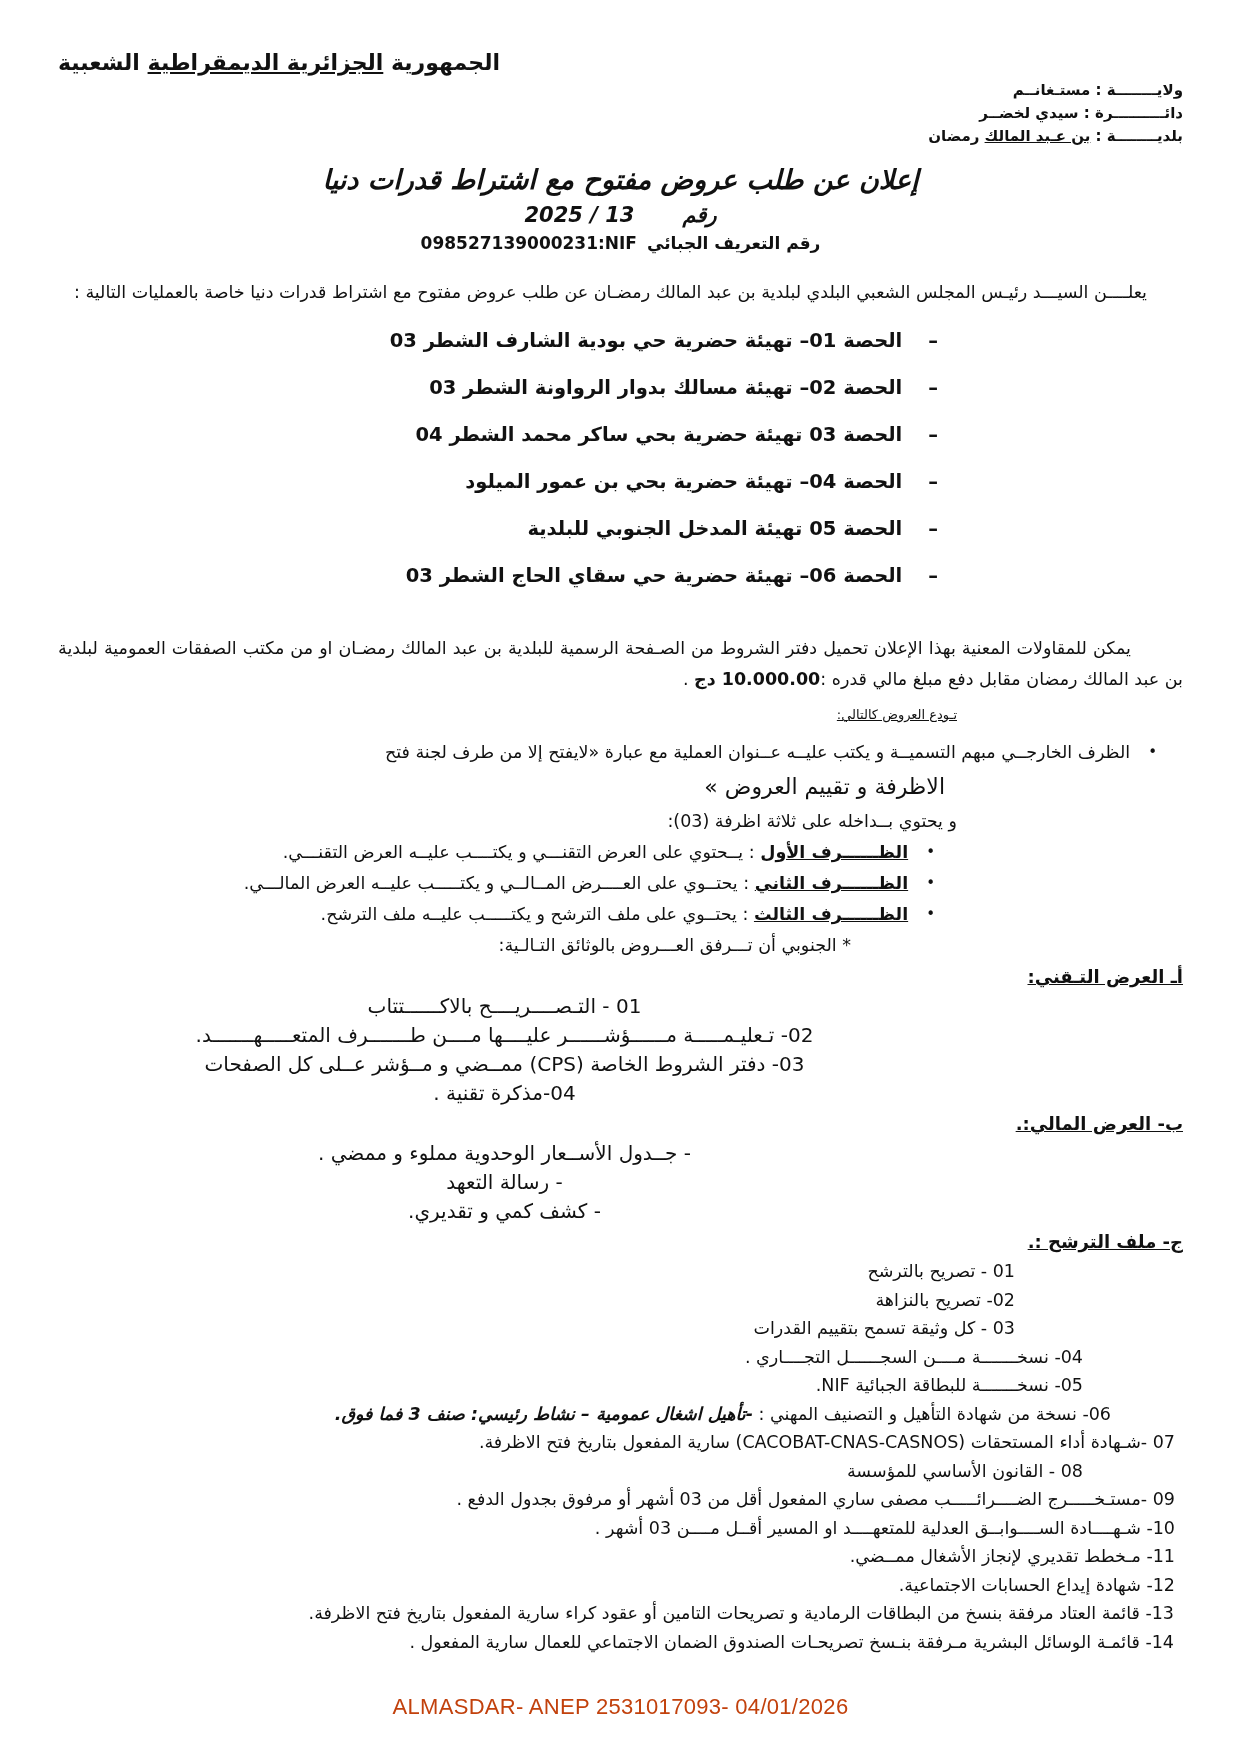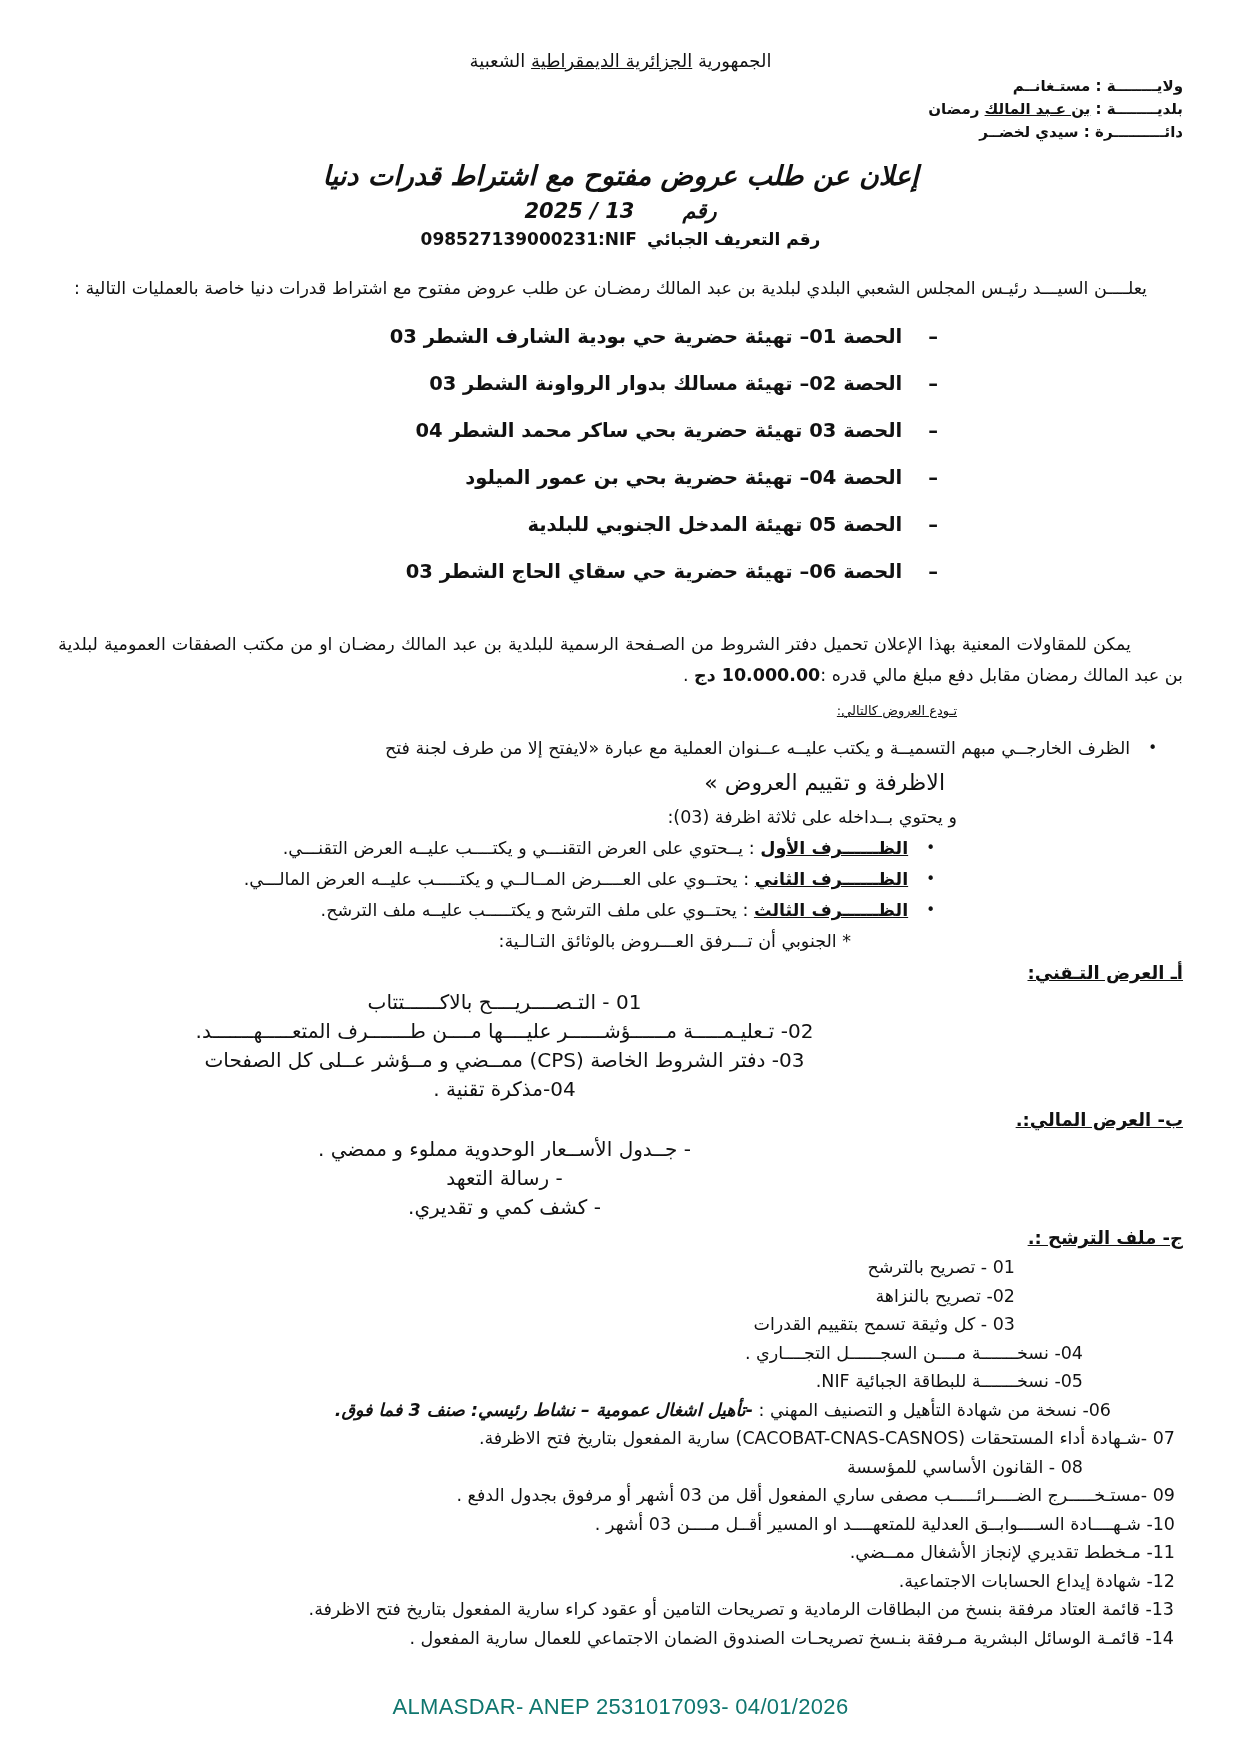--- a/index.html
+++ b/index.html
@@ -9,21 +9,21 @@
     box-sizing:border-box;
     padding:50px 58px 0 58px;
     background:#ffffff;
     color:#111;
     direction:rtl;
     font-family:"DejaVu Sans", sans-serif;
     overflow:hidden;
   }
   .u{text-decoration:underline;}
   
-  .republic{text-align:center;font-size:18px;font-weight:normal;letter-spacing:.3px;}
+  .republic{text-align:left;font-size:22px;font-weight:bold;letter-spacing:.3px;}
   .admin{margin-top:4px;text-align:right;font-size:15px;font-weight:bold;line-height:23px;}
   .admin-line .u{text-decoration:underline;}
   
   .notice-title{margin-top:16px;text-align:center;font-size:27px;font-weight:bold;font-style:italic;}
   .notice-number{margin-top:8px;display:flex;justify-content:center;gap:48px;direction:rtl;
                  font-size:21px;font-weight:bold;font-style:italic;}
   .nif-line{margin-top:6px;display:flex;justify-content:center;gap:10px;direction:rtl;
             font-size:17px;font-weight:bold;}
   .ltr{direction:ltr;unicode-bidi:isolate;}
   
@@ -60,36 +60,36 @@
   .c-list > div:nth-of-type(7),
   .c-list > div:nth-of-type(9),
   .c-list > div:nth-of-type(10),
   .c-list > div:nth-of-type(11),
   .c-list > div:nth-of-type(12){margin-right:8px;}
   .c-list > div:nth-of-type(13),
   .c-list > div:nth-of-type(14){margin-right:9px;}
   .c-em{font-weight:bold;font-style:italic;}
   
   .footer{position:absolute;left:0;right:0;bottom:34px;text-align:center;direction:ltr;
-          font-family:"Liberation Sans", sans-serif;font-size:22px;color:#0f766e;letter-spacing:.3px;}
+          font-family:"Liberation Sans", sans-serif;font-size:22px;color:#c2410c;letter-spacing:.3px;}
 </style>
 </head>
 <body>
 
 <div class="page">
 
   <div class="republic"><span>الجمهورية </span><span class="u">الجزائرية الديمقراطية</span><span> الشعبية</span></div>
 
   <div class="admin">
 
       <div class="admin-line"><span>ولايــــــــة : </span><span class="u"></span><span>مستـغانــم</span></div>
 
+      <div class="admin-line"><span>دائــــــــــرة : </span><span class="u"></span><span>سيدي لخضــر</span></div>
+
       <div class="admin-line"><span>بلديــــــــة : </span><span class="u">بن عـبد المالك</span><span> رمضان</span></div>
-
-      <div class="admin-line"><span>دائــــــــــرة : </span><span class="u"></span><span>سيدي لخضــر</span></div>
     </div>
 
   <div class="notice-title">إعلان عن طلب عروض مفتوح مع اشتراط قدرات دنيا</div>
 
   <div class="notice-number">
     <span>رقم</span>
     <span class="ltr">2025 /   13</span>
   </div>
 
   <div class="nif-line">

